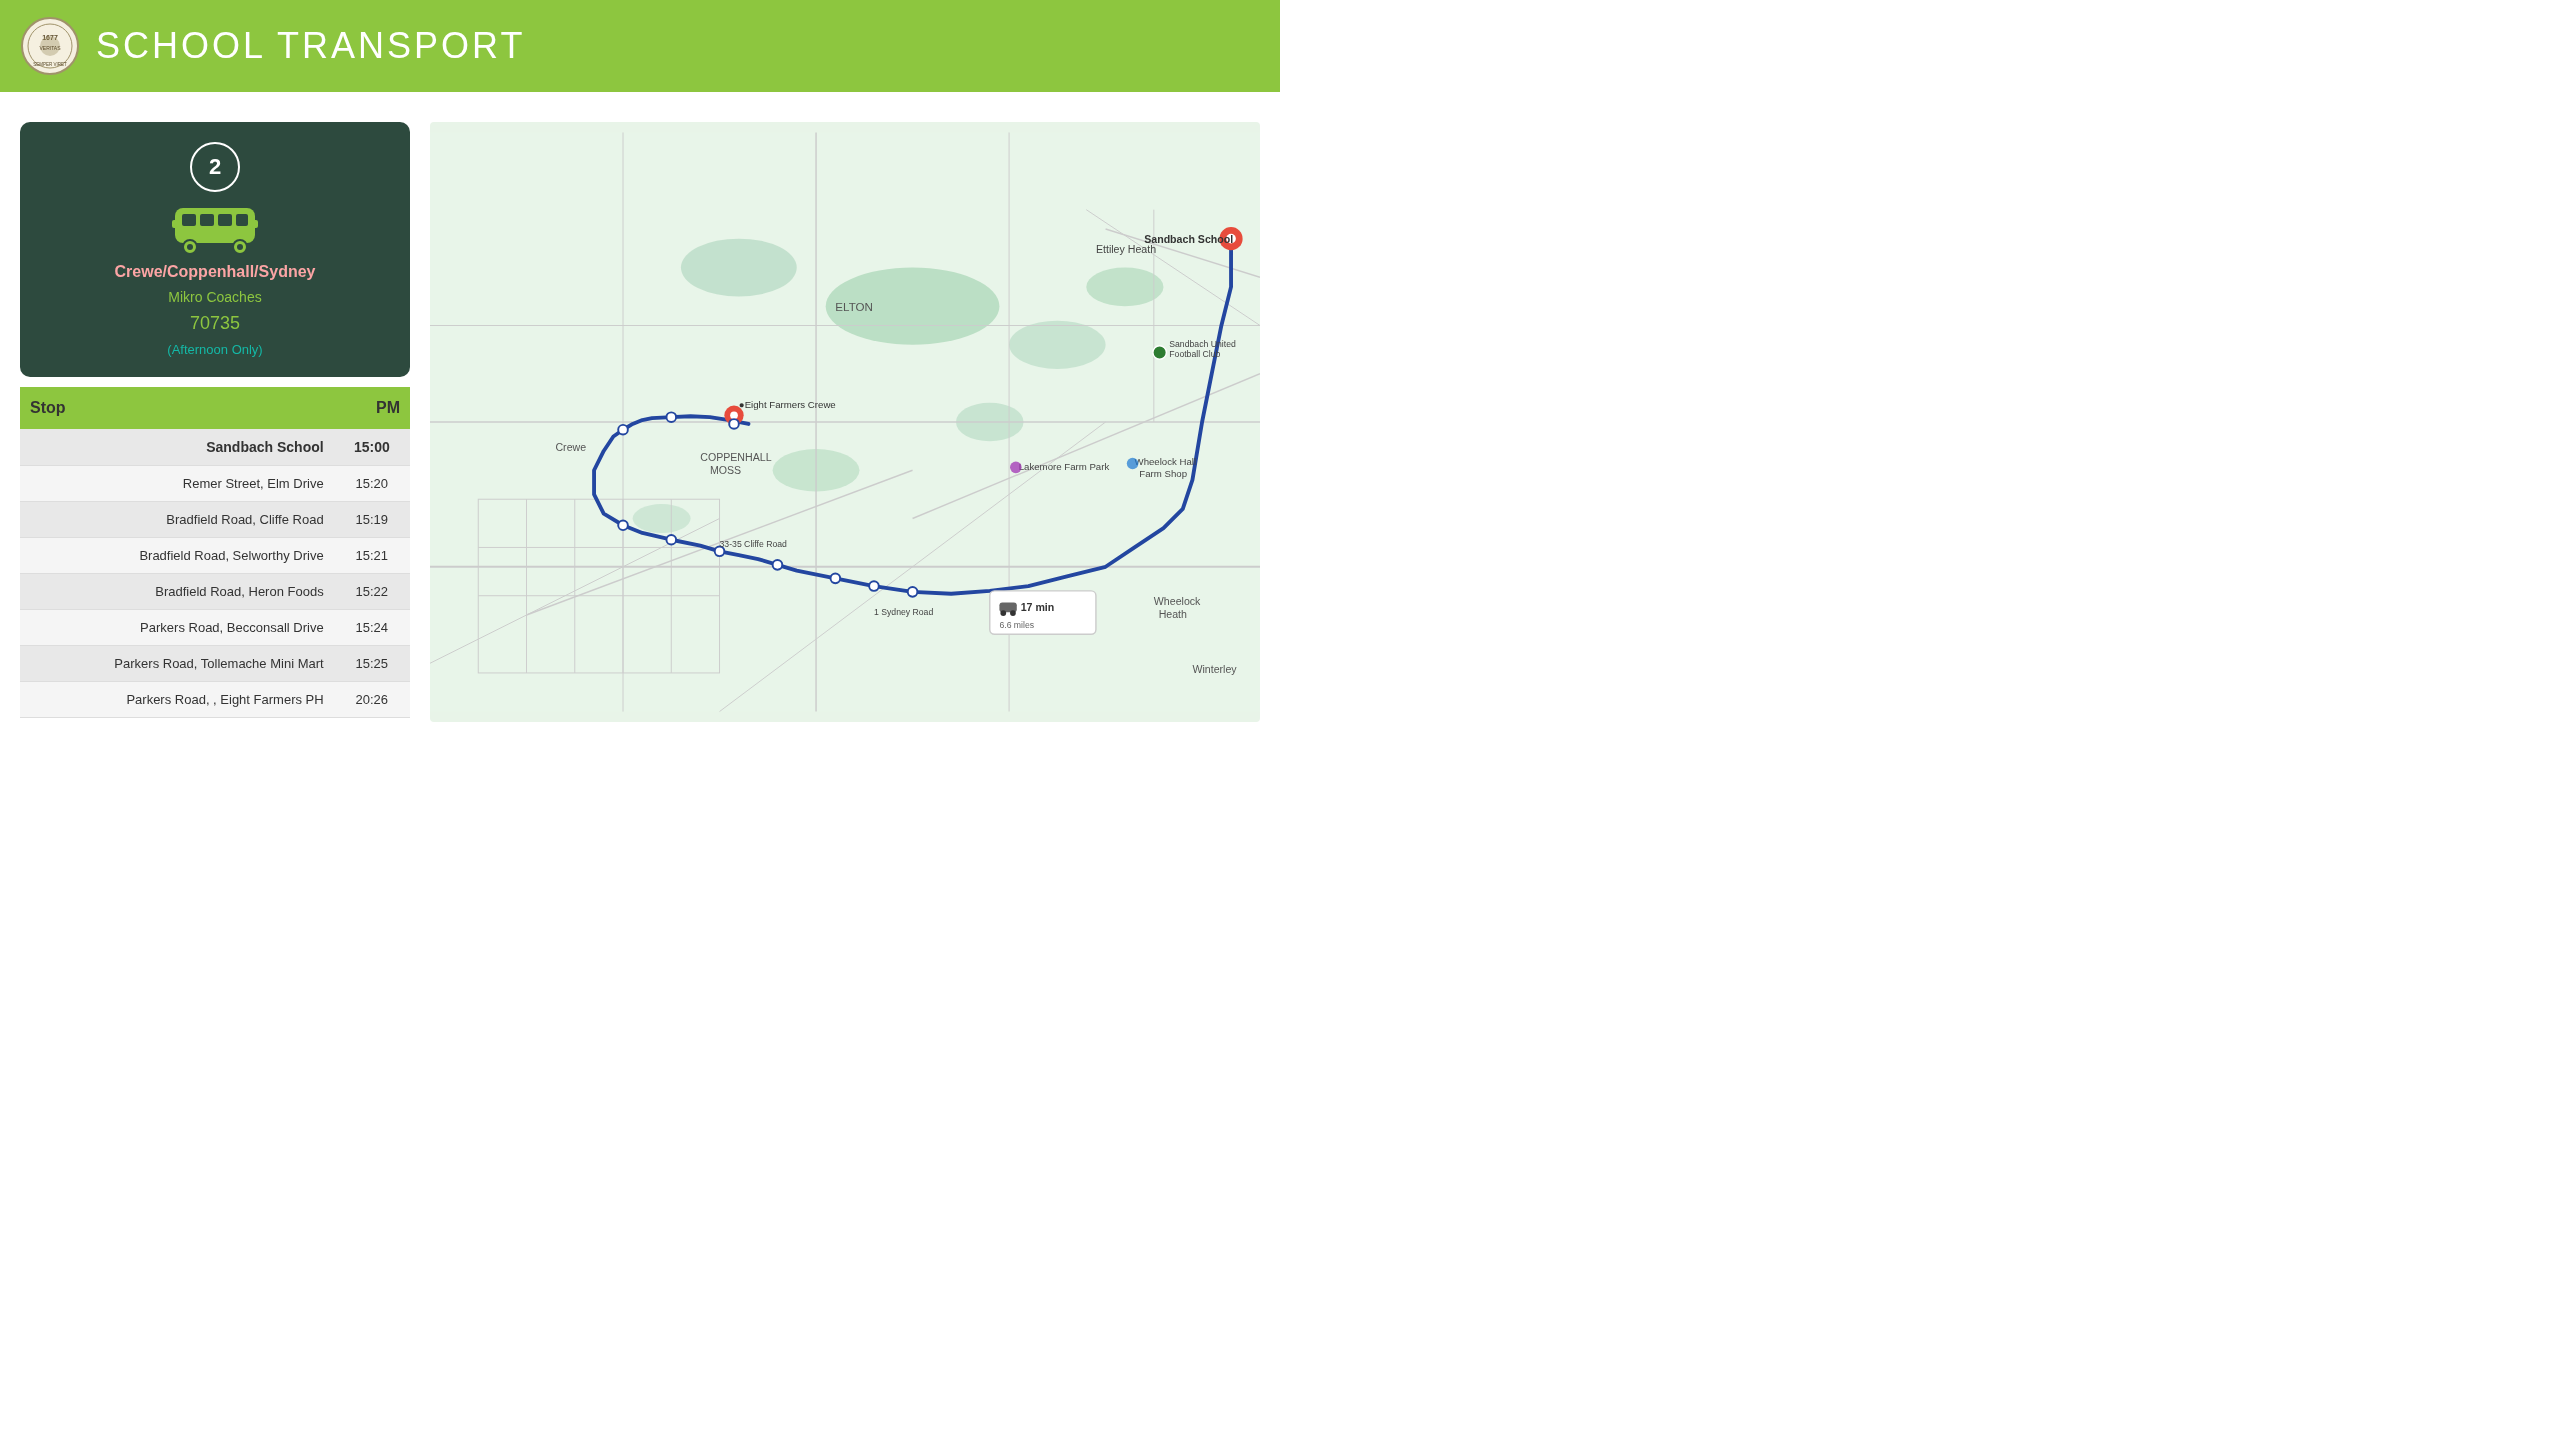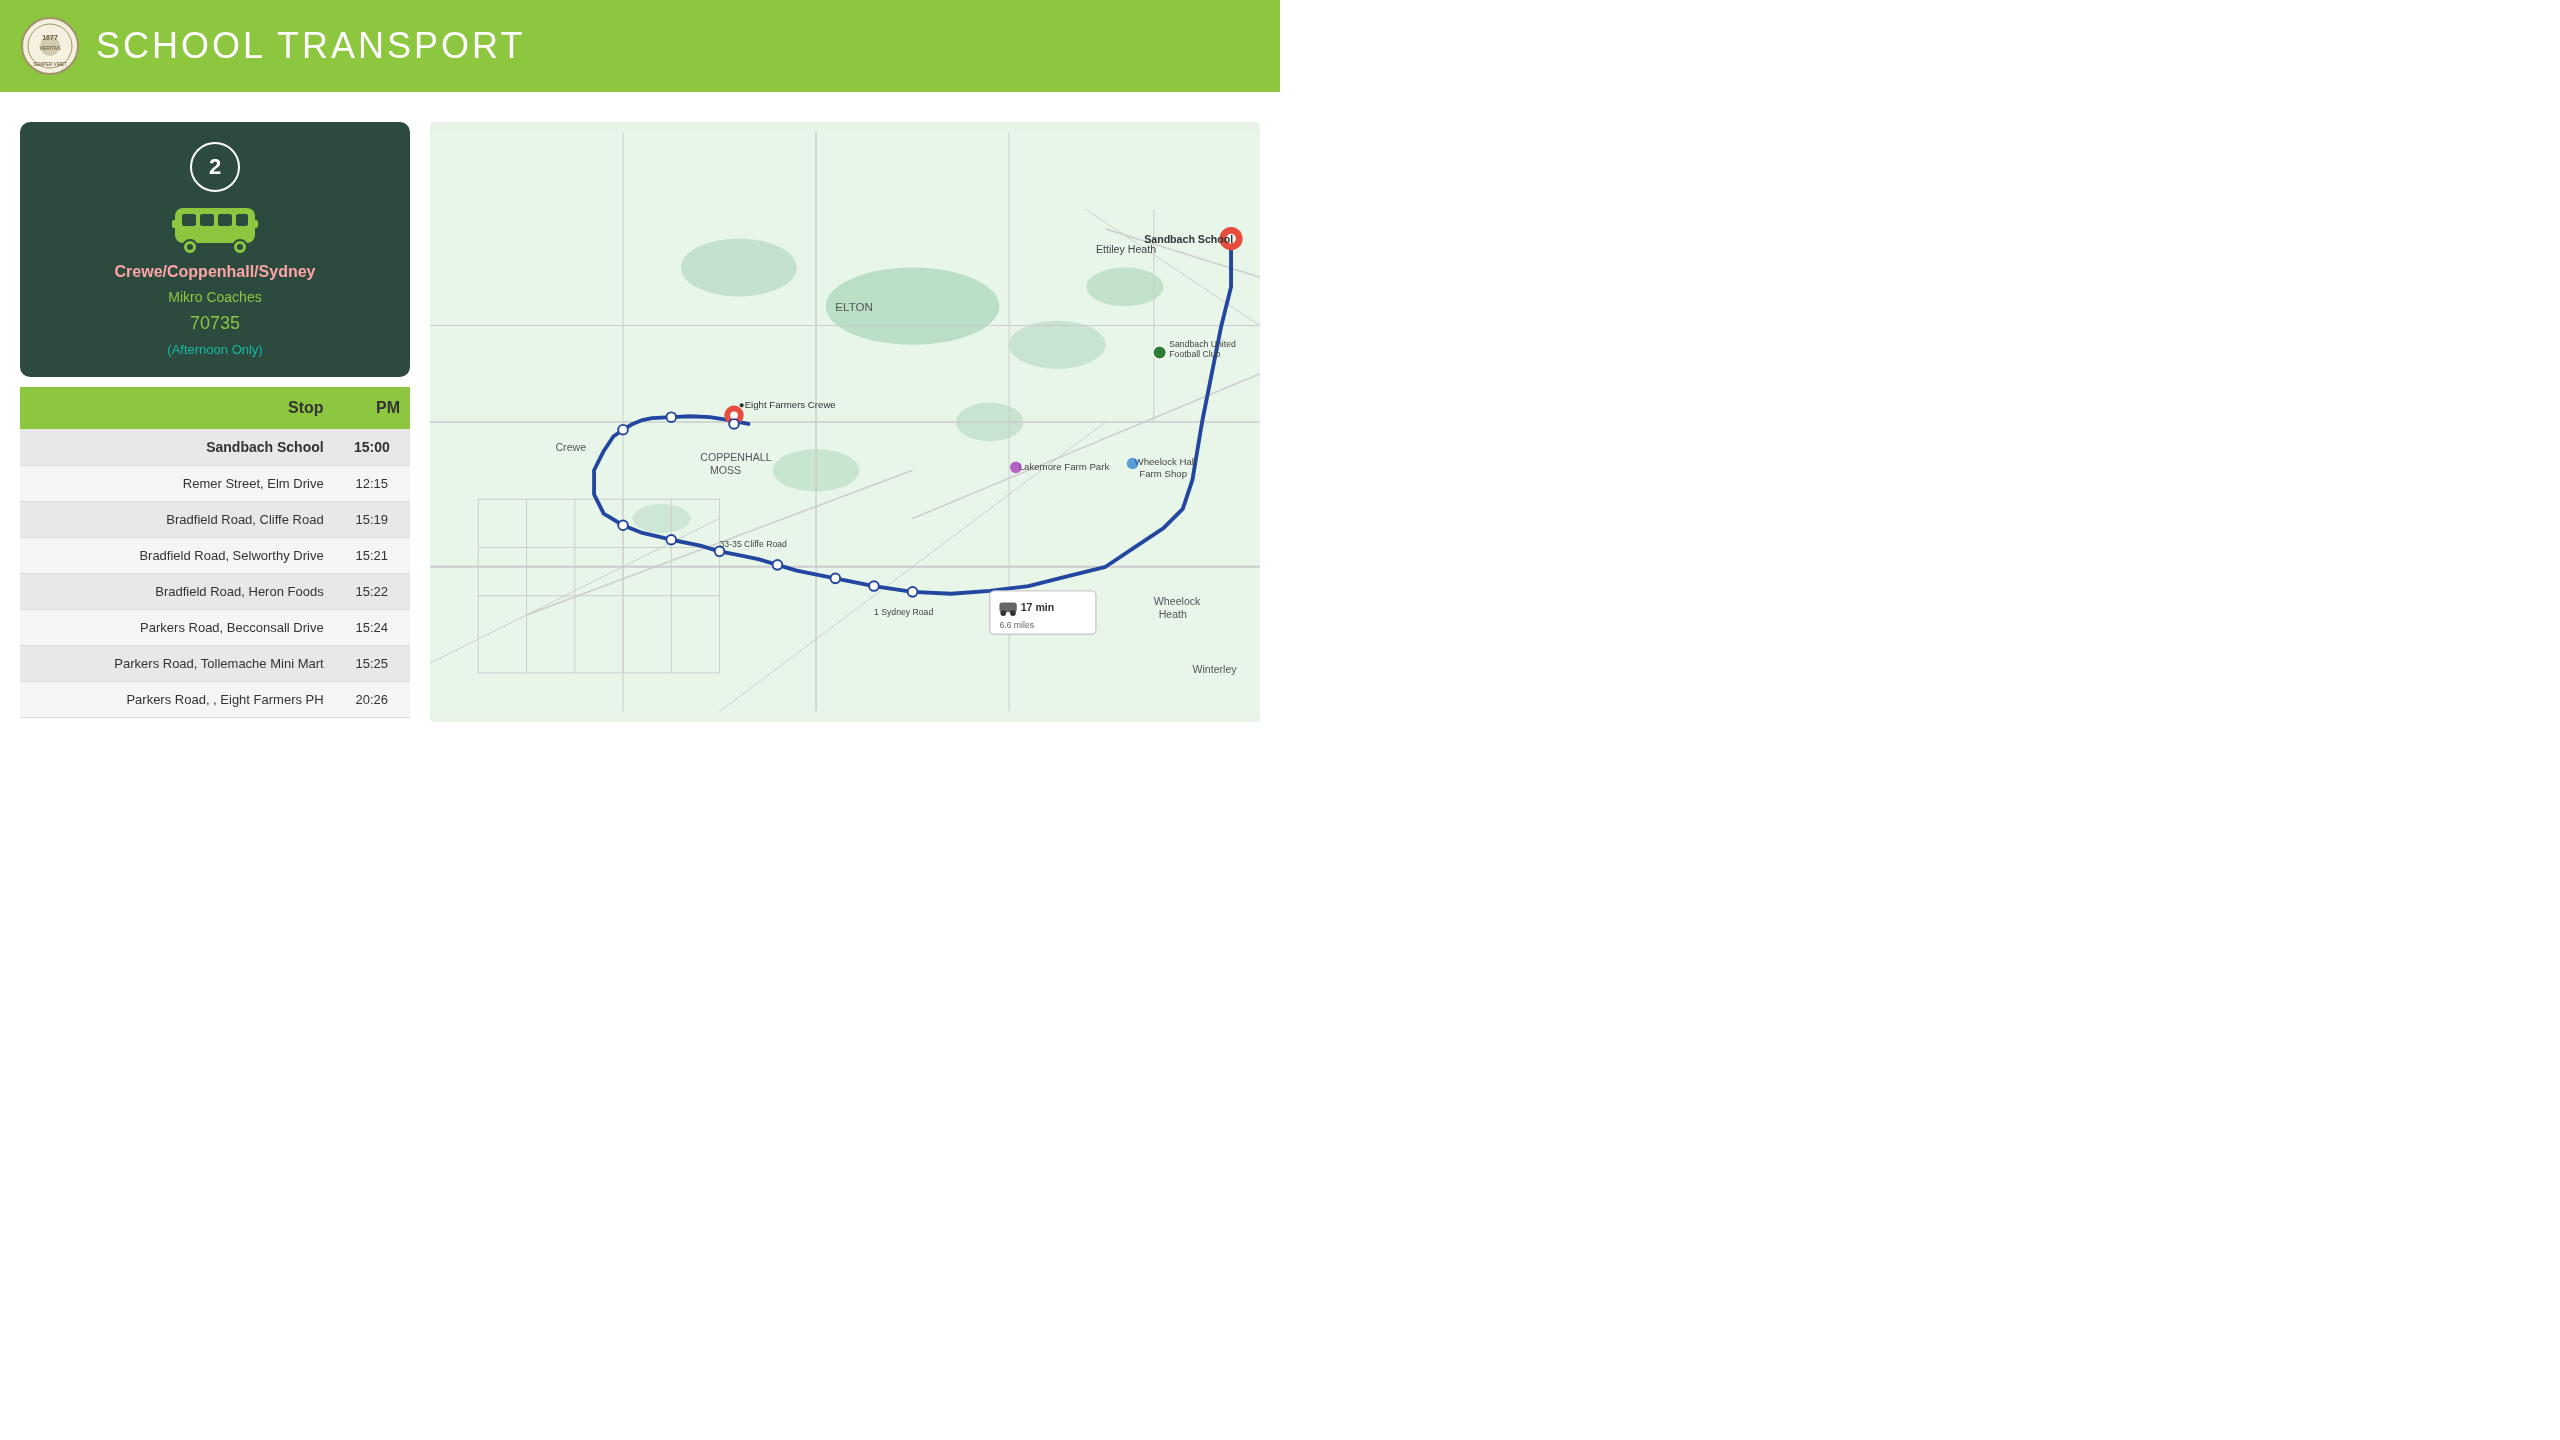--- a/index.html
+++ b/index.html
@@ -101,21 +101,21 @@
     .stop-table thead tr {
       background-color: #8dc63f;
     }
     .stop-table thead th {
       padding: 12px 10px;
       font-size: 16px;
       font-weight: bold;
       color: #333;
     }
     .stop-table thead th:first-child {
-      text-align: right;
+      text-align: left;
     }
     .stop-table thead th:last-child {
       text-align: right;
     }
     .stop-table tbody tr {
       border-bottom: 1px solid #ddd;
     }
     .stop-table tbody tr:nth-child(odd) {
       background-color: #e8e8e8;
     }
@@ -205,21 +205,21 @@
           <th>PM</th>
         </tr>
       </thead>
       <tbody id="stops-tbody">
       <tr>
             <td style="font-weight: bold;">Sandbach School</td>
             <td style="font-weight: bold;">15:00</td>
           </tr>
           <tr>
             <td>Remer Street, Elm Drive</td>
-            <td>12:15</td>
+            <td>15:20</td>
           </tr>
           <tr>
             <td>Bradfield Road, Cliffe Road</td>
             <td>15:19</td>
           </tr>
           <tr>
             <td>Bradfield Road, Selworthy Drive</td>
             <td>15:21</td>
           </tr>
           <tr>

